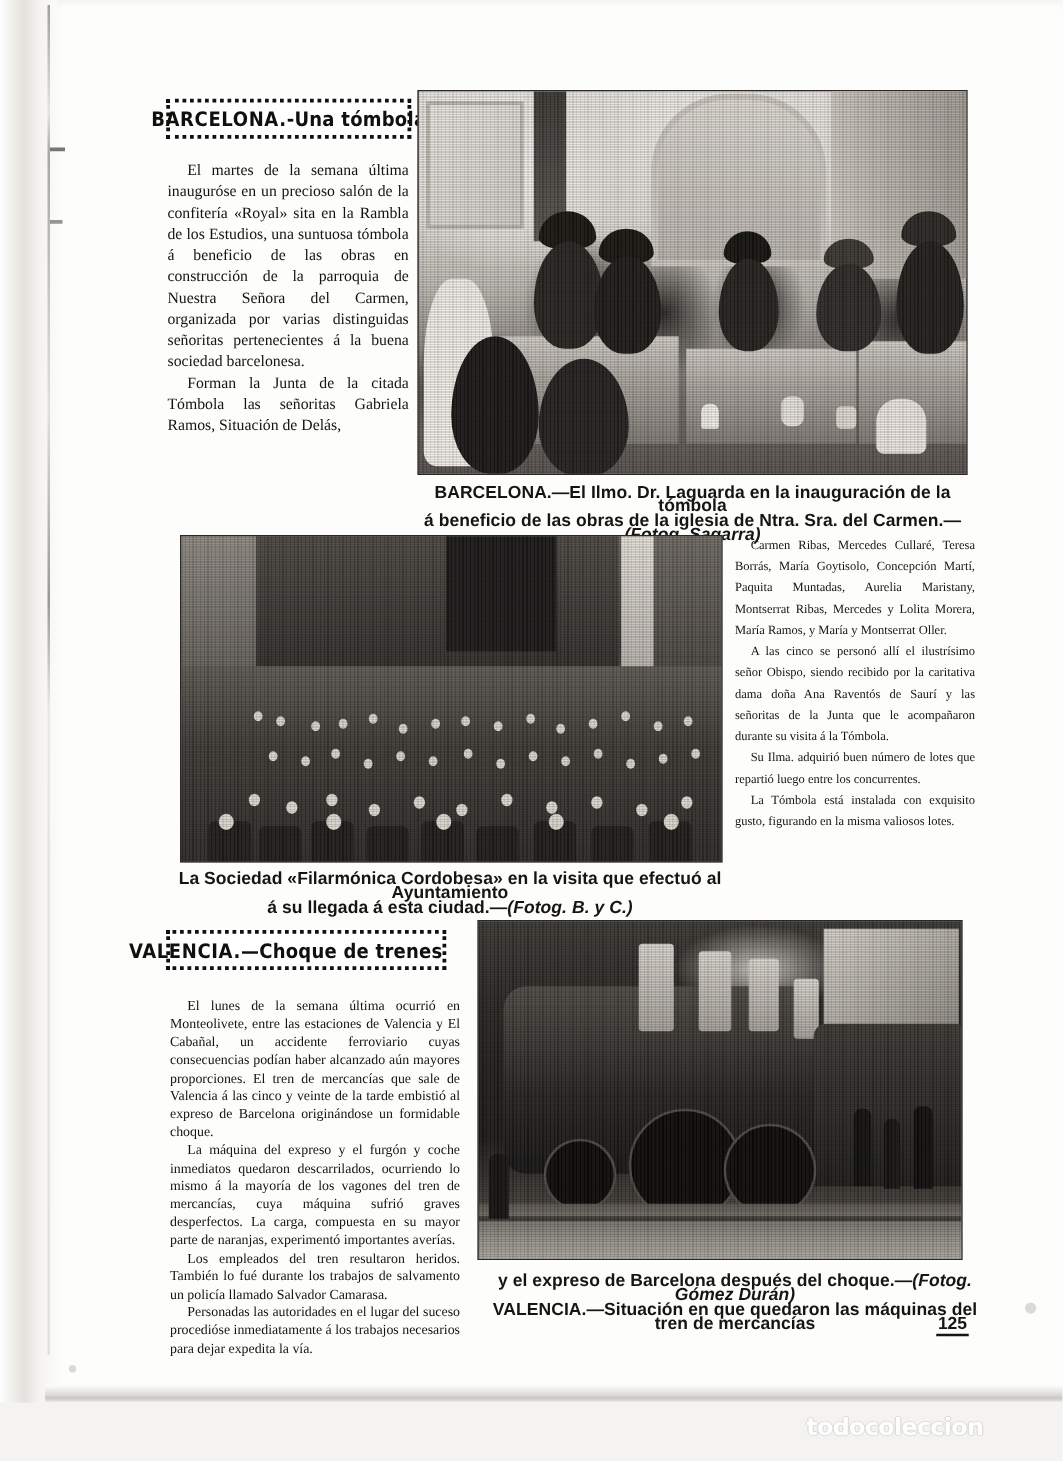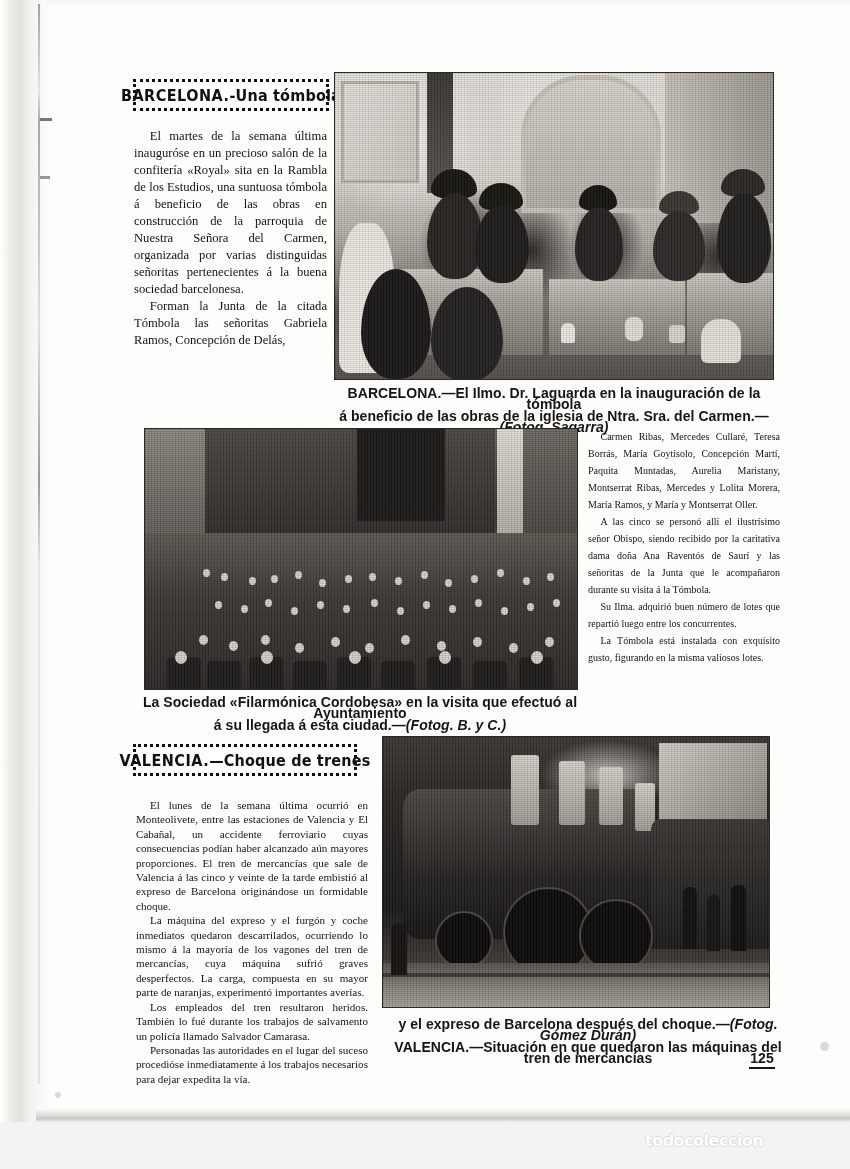--- a/index.html
+++ b/index.html
@@ -162,21 +162,21 @@
     font-weight:700;font-size:14px;color:#17150f;
   }
   #page-number-rule{
     margin:1px auto 0;width:26px;height:2px;background:#17150f;
   }
 
   
   #watermark{
     position:absolute;left:645px;top:1131px;
     font-family:"DejaVu Sans","Liberation Sans", sans-serif;
-    font-weight:700;font-size:16px;letter-spacing:-.5px;
+    font-weight:700;font-size:19px;letter-spacing:-.5px;
     color:#ffffff;
     text-shadow:0 1px 0 #dedcd8, 0 -1px 0 #dedcd8, 1px 0 0 #dedcd8, -1px 0 0 #dedcd8;
     opacity:.95;
   }
 </style>
 </head>
 <body>
 
 <div id="scan">
   <div id="paper"></div>
@@ -191,21 +191,21 @@
 </div>
 
 <div class="sec-head" id="head-barcelona" style="left:133px;top:79px;width:196px;height:32px;">
   <div class="inner" style="font-size:16px;">
     <span class="loc">BARCELONA.</span><span>-</span><span>Una tómbola</span>
   </div>
 </div>
 
 <div class="col c1" id="col-barcelona-left" style="left:134px;top:128px;width:193px;">
   <p>El martes de la semana última inauguróse en un precioso salón de la confitería «Royal» sita en la Rambla de los Estudios, una suntuosa tómbola á beneficio de las obras en construcción de la parroquia de Nuestra Señora del Carmen, organizada por varias distinguidas señoritas pertenecientes á la buena sociedad barcelonesa.</p>
-  <p>Forman la Junta de la citada Tómbola las señoritas Gabriela Ramos, Concepción de Delás,</p>
+  <p>Forman la Junta de la citada Tómbola las señoritas Gabriela Ramos, Situación de Delás,</p>
 </div>
 
 <div class="photo" id="photo-tombola" style="left:334px;top:72px;width:440px;height:308px;">
   <div class="scene">
 
     <div style="position:absolute;left:6px;top:8px;width:72px;height:96px;border:3px solid #b9b4ac;background:linear-gradient(135deg,#e8e5e0,#cfcbc4);"></div>
     <div style="position:absolute;left:186px;top:2px;width:130px;height:128px;border-radius:62px 62px 0 0;border:5px solid #cbc6be;background:linear-gradient(to bottom,#ddd9d2,#b7b2ab);"></div>
     <div style="position:absolute;left:330px;top:0px;width:110px;height:150px;background:linear-gradient(to right,#c9c4bc,#9f9a93);"></div>
 
     <div style="position:absolute;left:92px;top:0px;width:26px;height:120px;background:linear-gradient(to bottom,#3a3733,#585450);"></div>
@@ -327,21 +327,21 @@
   <div><span>á su llegada á esta ciudad.—</span><span class="credit">(Fotog. B. y C.)</span></div>
 </div>
 
 <div class="col c2" id="col-barcelona-right" style="left:588px;top:428px;width:192px;">
   <p>Carmen Ribas, Mercedes Cullaré, Teresa Borrás, María Goytisolo, Concepción Martí, Paquita Muntadas, Aurelia Maristany, Montserrat Ribas, Mercedes y Lolita Morera, María Ramos, y María y Montserrat Oller.</p>
   <p>A las cinco se personó allí el ilustrísimo señor Obispo, siendo recibido por la caritativa dama doña Ana Raventós de Saurí y las señoritas de la Junta que le acompañaron durante su visita á la Tómbola.</p>
   <p>Su Ilma. adquirió buen número de lotes que repartió luego entre los concurrentes.</p>
   <p>La Tómbola está instalada con exquisito gusto, figurando en la misma valiosos lotes.</p>
 </div>
 
-<div class="sec-head" id="head-valencia" style="left:133px;top:744px;width:224px;height:32px;">
+<div class="sec-head" id="head-valencia" style="left:133px;top:744px;width:224px;height:32px;justify-content:flex-end;">
   <div class="inner" style="font-size:16px;">
     <span class="loc">VALENCIA.</span><span>—</span><span>Choque de trenes</span>
   </div>
 </div>
 
 <div class="col c3" id="col-valencia" style="left:136px;top:798px;width:232px;">
   <p>El lunes de la semana última ocurrió en Monteolivete, entre las estaciones de Valencia y El Cabañal, un accidente ferroviario cuyas consecuencias podían haber alcanzado aún mayores proporciones. El tren de mercancías que sale de Valencia á las cinco y veinte de la tarde embistió al expreso de Barcelona originándose un formidable choque.</p>
   <p>La máquina del expreso y el furgón y coche inmediatos quedaron descarrilados, ocurriendo lo mismo á la mayoría de los vagones del tren de mercancías, cuya máquina sufrió graves desperfectos. La carga, compuesta en su mayor parte de naranjas, experimentó importantes averías.</p>
   <p>Los empleados del tren resultaron heridos. También lo fué durante los trabajos de salvamento un policía llamado Salvador Camarasa.</p>
   <p>Personadas las autoridades en el lugar del suceso procedióse inmediatamente á los trabajos necesarios para dejar expedita la vía.</p>

